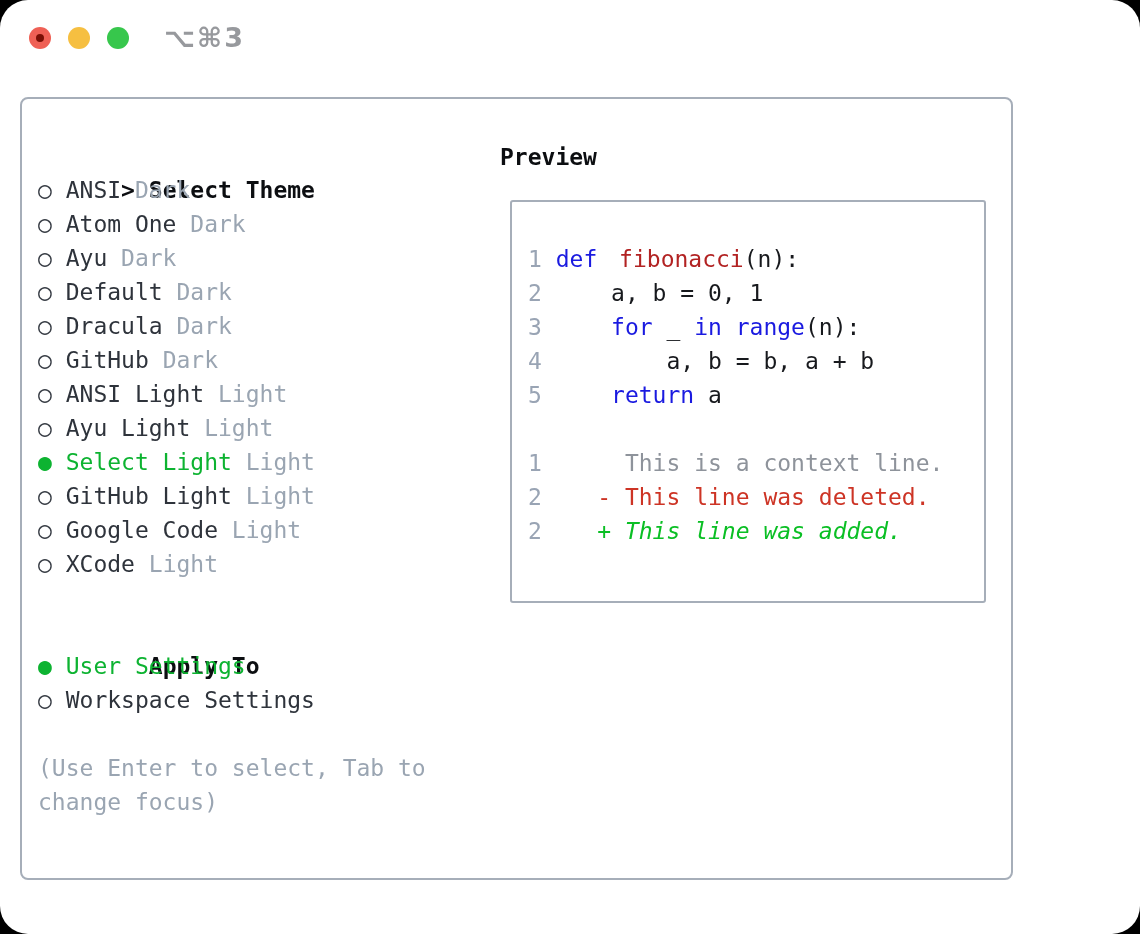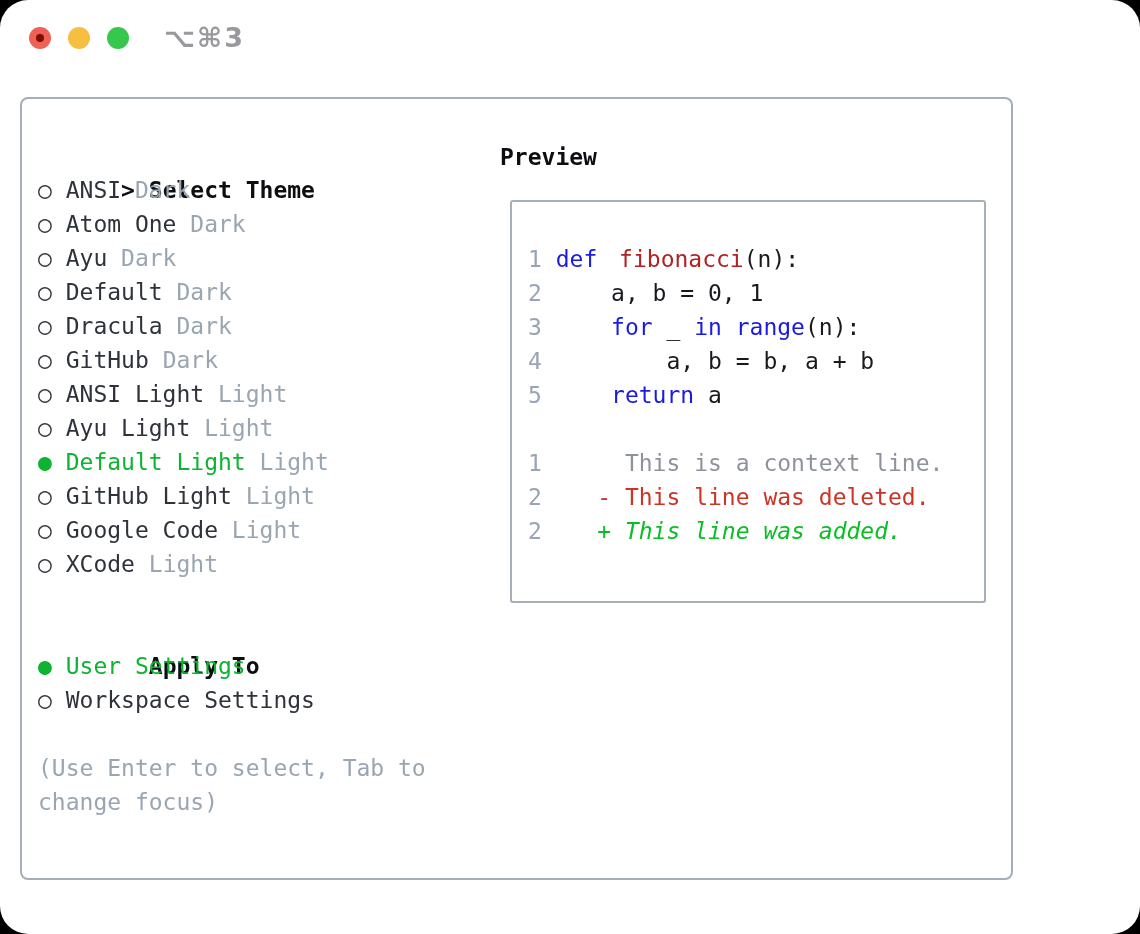--- a/index.html
+++ b/index.html
@@ -105,21 +105,21 @@
     </div>
     <div>
         <div class="row"><span class="marker">○</span><span class="iname">ANSI</span><span class="variant"> Dark</span></div>
         <div class="row"><span class="marker">○</span><span class="iname">Atom One</span><span class="variant"> Dark</span></div>
         <div class="row"><span class="marker">○</span><span class="iname">Ayu</span><span class="variant"> Dark</span></div>
         <div class="row"><span class="marker">○</span><span class="iname">Default</span><span class="variant"> Dark</span></div>
         <div class="row"><span class="marker">○</span><span class="iname">Dracula</span><span class="variant"> Dark</span></div>
         <div class="row"><span class="marker">○</span><span class="iname">GitHub</span><span class="variant"> Dark</span></div>
         <div class="row"><span class="marker">○</span><span class="iname">ANSI Light</span><span class="variant"> Light</span></div>
         <div class="row"><span class="marker">○</span><span class="iname">Ayu Light</span><span class="variant"> Light</span></div>
-        <div class="row"><span class="marker on">●</span><span class="iname on">Default Light</span><span class="variant"> Light</span></div>
+        <div class="row"><span class="marker on">●</span><span class="iname on">Select Light</span><span class="variant"> Light</span></div>
         <div class="row"><span class="marker">○</span><span class="iname">GitHub Light</span><span class="variant"> Light</span></div>
         <div class="row"><span class="marker">○</span><span class="iname">Google Code</span><span class="variant"> Light</span></div>
         <div class="row"><span class="marker">○</span><span class="iname">XCode</span><span class="variant"> Light</span></div>
       </div>
     <div class="spacer"></div>
     <div class="row">
       <span class="marker"> </span><span class="hdr">Apply To</span>
     </div>
     <div>
         <div class="row"><span class="marker on">●</span><span class="iname on">User Settings</span></div>

